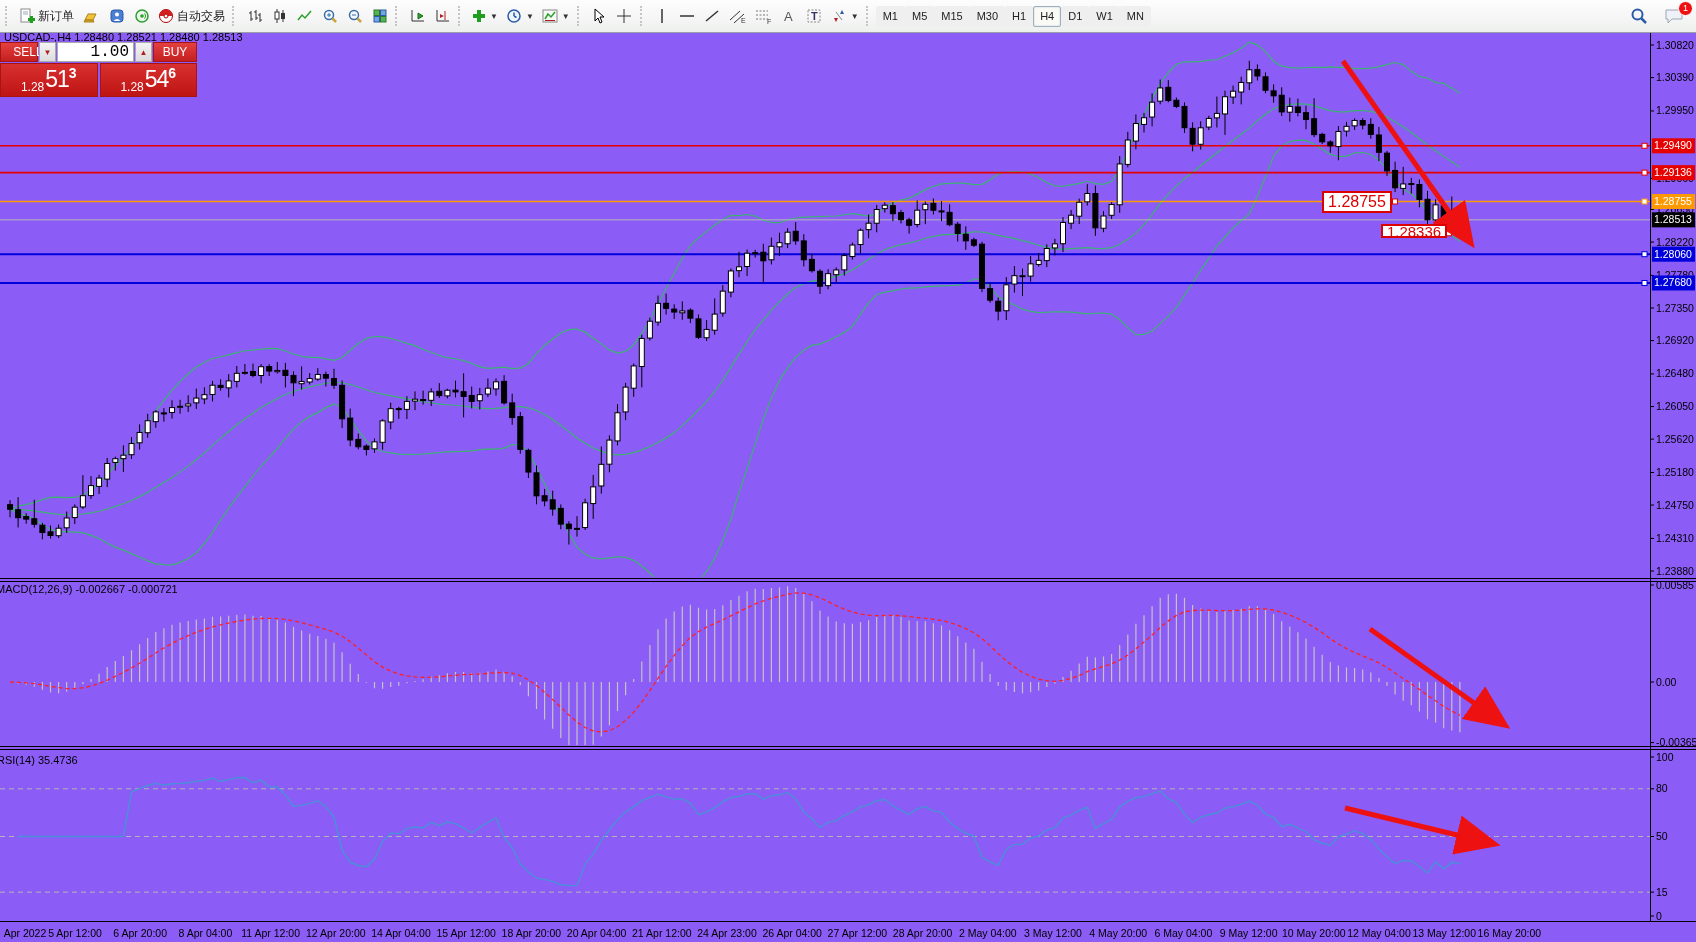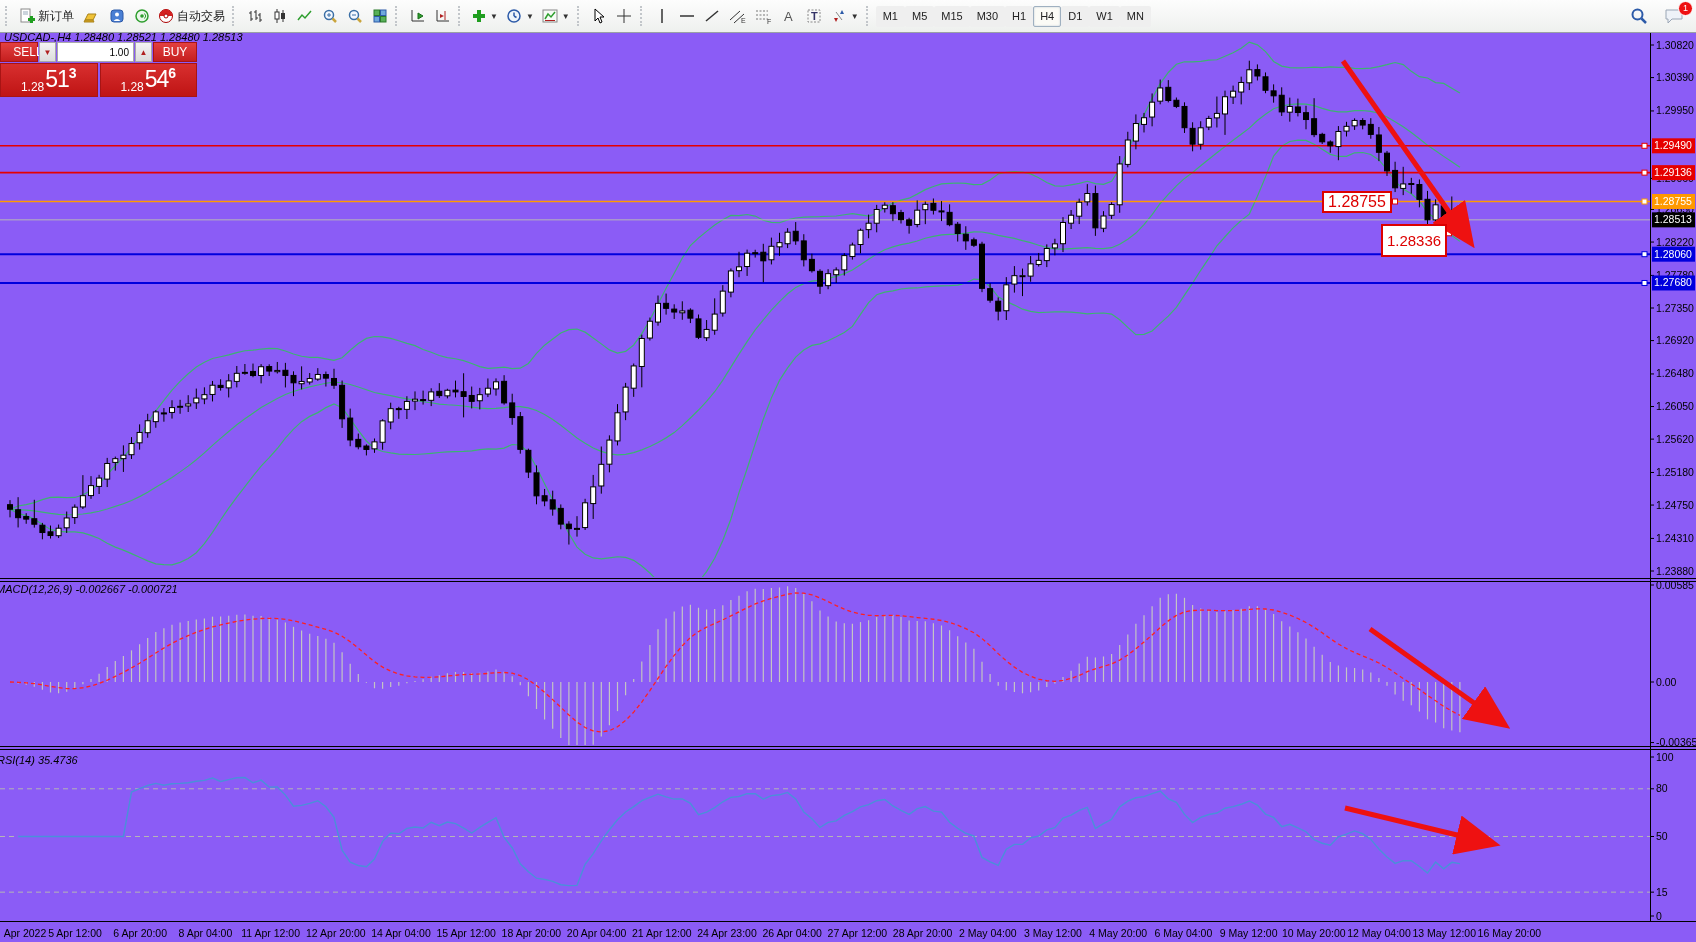--- a/index.html
+++ b/index.html
@@ -14,37 +14,37 @@
   .tbtn .tlabel{font-size:12px;white-space:nowrap;}
   .caret{font-size:8px;color:#333;margin-left:1px;}
   .tf{font-size:11px;color:#222;padding:0 6px;height:21px;display:flex;align-items:center;border:1px solid transparent;border-radius:2px;}
   .tf.active{background:#fbfbf6;border:1px solid #9fb0c0;box-shadow:inset 0 0 2px #b9c6d2;}
   .tb-right{margin-left:auto;display:flex;align-items:center;gap:8px;padding-right:6px;}
   .badge{position:absolute;right:-6px;top:-5px;background:#e11;color:#fff;border-radius:50%;width:13px;height:13px;
          font-size:9px;display:flex;align-items:center;justify-content:center;border:1px solid #fff;}
   
   .chart-area{position:absolute;inset:0;z-index:1;background:#8b5cf6;}
   #chart-canvas{position:absolute;left:0;top:0;}
-  .overlay{position:absolute;color:#000;white-space:nowrap;z-index:3;font-style:italic;}
+  .overlay{position:absolute;color:#000;white-space:nowrap;z-index:3;}
   .symbol-line{left:4px;top:31px;font-size:11px;}
   .ind-label{font-size:11px;}
   .annot{position:absolute;z-index:4;background:#fff;border:2px solid #dd0000;color:#dd0000;
          display:flex;align-items:center;justify-content:center;box-sizing:border-box;}
   .annot.a0{font-size:16px;}
   .annot.a1{font-size:15px;}
   
   .quote-panel{position:absolute;left:0px;top:42px;width:197px;z-index:5;font-family:"Liberation Sans",sans-serif;}
   .qp-row1{display:flex;height:20px;gap:1px;}
   .qp-btn{background:linear-gradient(#e34040,#c51f1f);color:#fff;border:1px solid #a81414;font-size:12px;
           display:flex;align-items:center;justify-content:center;padding:0;}
   .qp-sell{width:38px;padding-left:18px;}
   .qp-buy{width:44px;}
   .qp-step{width:17px;background:linear-gradient(#f4f4f4,#dcdcdc);border:1px solid #a9a9a9;color:#b02020;
            font-size:8px;display:flex;align-items:center;justify-content:center;}
-  .qp-vol{flex:1;width:60px;border:1px solid #a9a9a9;font-size:10px;text-align:right;padding:0 4px;font-family:Liberation Sans, sans-serif;}
+  .qp-vol{flex:1;width:60px;border:1px solid #a9a9a9;font-size:16px;text-align:right;padding:0 4px;font-family:Liberation Mono, monospace;}
   .qp-row2{display:flex;height:34px;margin-top:1px;gap:2px;}
   .price-box{flex:1;background:linear-gradient(#d82f2f,#bf1414);color:#fff;display:flex;align-items:flex-end;justify-content:center;
              padding:1px 2px 2px 2px;border:1px solid #a81414;box-sizing:border-box;}
   .pb-small{font-size:12px;line-height:14px;margin-right:1px;}
   .pb-big{font-size:23px;font-weight:normal;line-height:29px;letter-spacing:-1px;}
   .pb-sup{font-size:14px;font-weight:bold;line-height:12px;align-self:flex-start;margin-top:2px;}
   svg text{font-family:"Liberation Sans",sans-serif;}
 </style>
 </head>
 <body>
@@ -971,21 +971,21 @@
           <line x1="1370" y1="629" x2="1498" y2="720" stroke="#ee1111" stroke-width="5" marker-end="url(#ah)"></line>
           <line x1="1345" y1="808" x2="1486" y2="842" stroke="#ee1111" stroke-width="5" marker-end="url(#ah)"></line>
         </g>
       </svg>
 
     <div class="overlay symbol-line">USDCAD-,H4  1.28480 1.28521 1.28480 1.28513</div>
     <div class="overlay ind-label" id="macd-label" style="left:-4px;top:583px;">MACD(12,26,9) -0.002667 -0.000721</div>
     <div class="overlay ind-label" id="rsi-label" style="left:-3px;top:754px;">RSI(14) 35.4736</div>
 
     <div class="annot a0" id="annot-0" style="left: 1322px; top: 191px; width: 70px; height: 22px;">1.28755</div>
-    <div class="annot a1" id="annot-1" style="left: 1381px; top: 224px; width: 66px; height: 33px;">1.28336</div>
+    <div class="annot a1" id="annot-1" style="left: 1381px; top: 224px; width: 66px; height: 14px;">1.28336</div>
 
     <div class="quote-panel">
       <div class="qp-row1">
         <button class="qp-btn qp-sell">SELL</button>
         <button class="qp-step">▼</button>
         <input class="qp-vol" value="1.00" style="">
         <button class="qp-step">▲</button>
         <button class="qp-btn qp-buy">BUY</button>
       </div>
       <div class="qp-row2">

